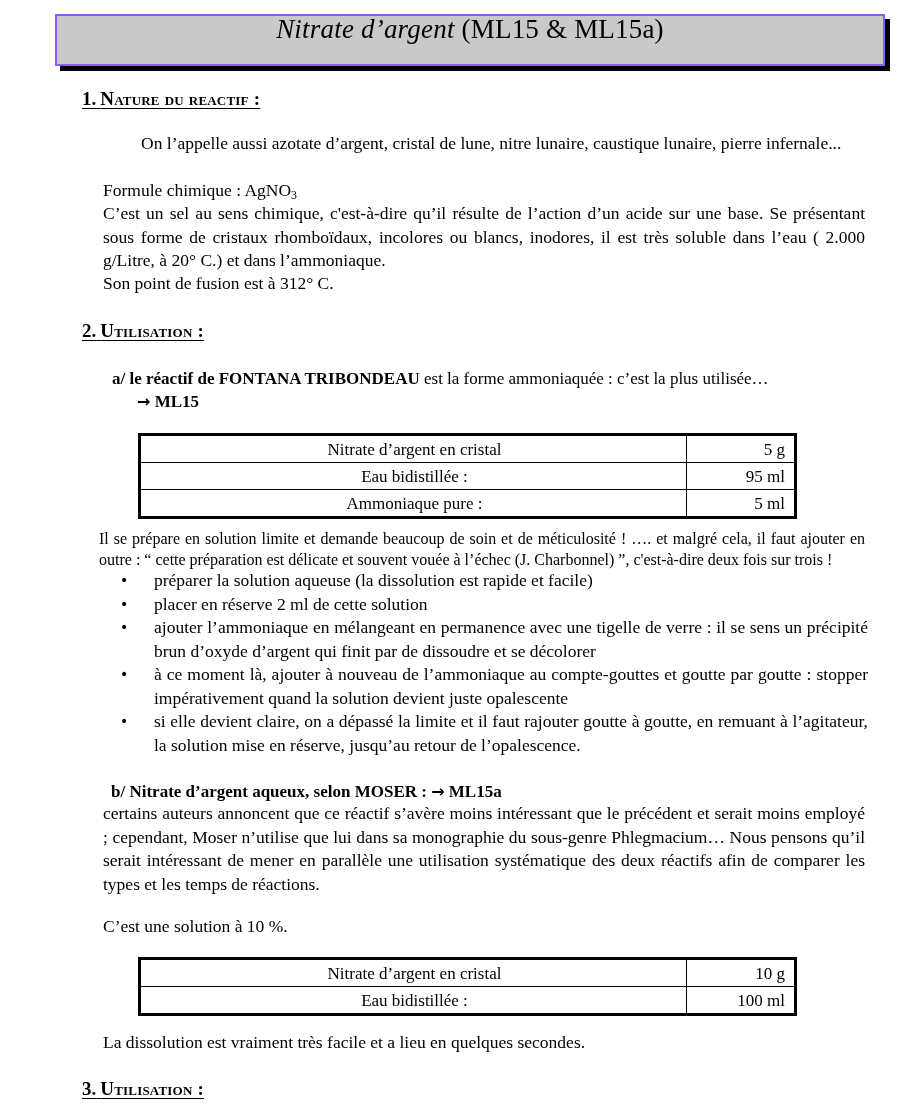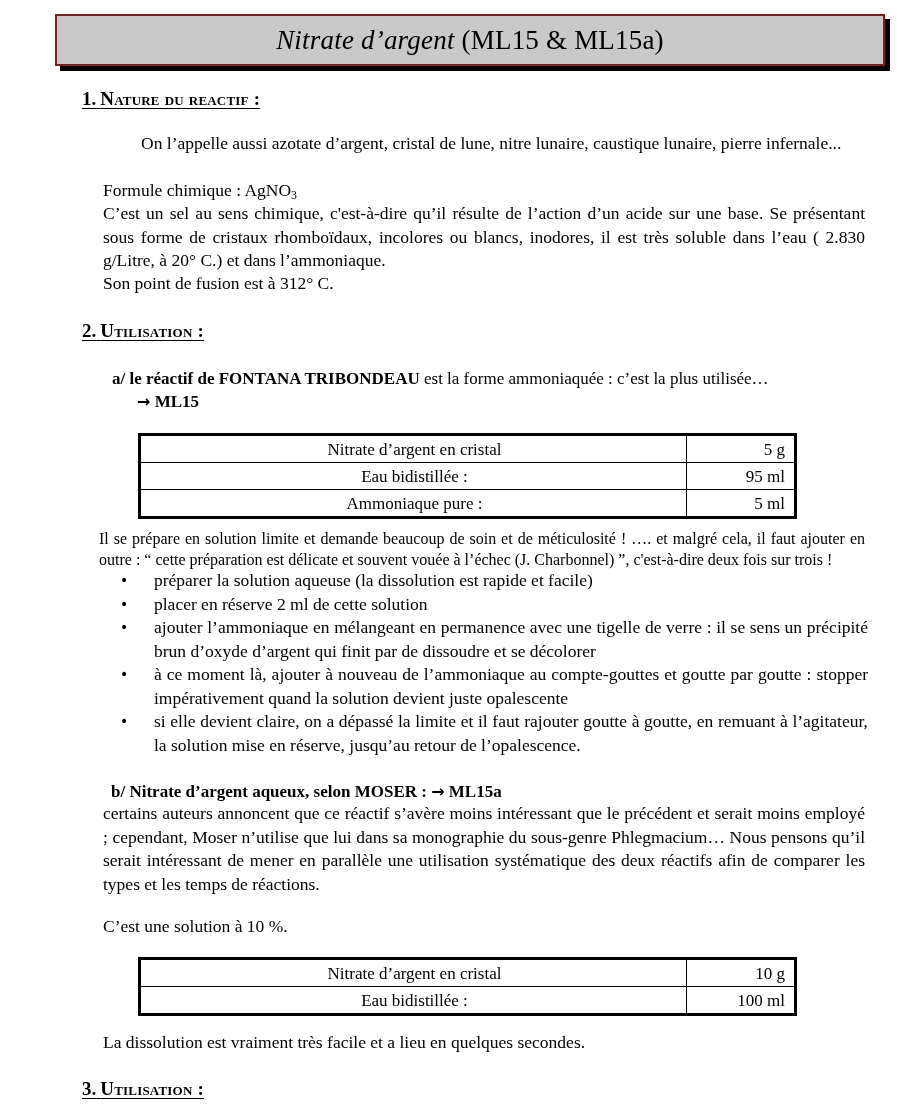--- a/index.html
+++ b/index.html
@@ -26,25 +26,24 @@
   
   .title-wrap {
     position: absolute;
     left: 55px;
     top: 14px;
     width: 830px;
   }
   .title-box {
     position: relative;
     background: #c9c9c9;
-    border: 2px solid #7f1d1d;
+    border: 2px solid #8b5cf6;
     box-shadow: 5px 5px 0 0 #000000;
     height: 48px;
     display: flex;
-    align-items: center;
     justify-content: center;
   }
   .title-text {
     font-size: 27px;
     line-height: 1;
     white-space: nowrap;
     letter-spacing: 0.2px;
   }
   .title-text .ital {
     font-style: italic;
@@ -176,21 +175,21 @@
     <span class="num">1.</span>
     <span class="caps">Nature du reactif :</span>
   </div>
 
   <div class="body-block indent-first" style="left:103px; top:132px; width:762px;">On l’appelle aussi azotate d’argent, cristal de lune, nitre lunaire, caustique lunaire, pierre infernale...</div>
 
   <div class="body-block noindent" style="left:103px; top:179px; width:762px; text-align:left;">
     <span>Formule chimique : AgNO</span><sub>3</sub>
   </div>
 
-  <div class="body-block noindent" style="left:103px; top:202px; width:762px;">C’est un sel au sens chimique, c'est-à-dire qu’il résulte de l’action d’un acide sur une base. Se présentant sous forme de cristaux rhomboïdaux, incolores ou blancs, inodores, il est très soluble dans l’eau ( 2.830 g/Litre, à 20° C.) et dans l’ammoniaque.</div>
+  <div class="body-block noindent" style="left:103px; top:202px; width:762px;">C’est un sel au sens chimique, c'est-à-dire qu’il résulte de l’action d’un acide sur une base. Se présentant sous forme de cristaux rhomboïdaux, incolores ou blancs, inodores, il est très soluble dans l’eau ( 2.000 g/Litre, à 20° C.) et dans l’ammoniaque.</div>
 
   <div class="body-block noindent" style="left:103px; top:272px; width:762px; text-align:left;">Son point de fusion est à 312° C.</div>
 
   <div class="section-heading" style="left:82px; top:320px;">
     <span class="num">2.</span>
     <span class="caps">Utilisation :</span>
   </div>
 
   <div class="sub-heading" style="left:112px; top:367px; width:760px;">
     <span>a/ le réactif de FONTANA TRIBONDEAU</span><span class="norm"> est la forme ammoniaquée : c’est la plus utilisée…</span>

